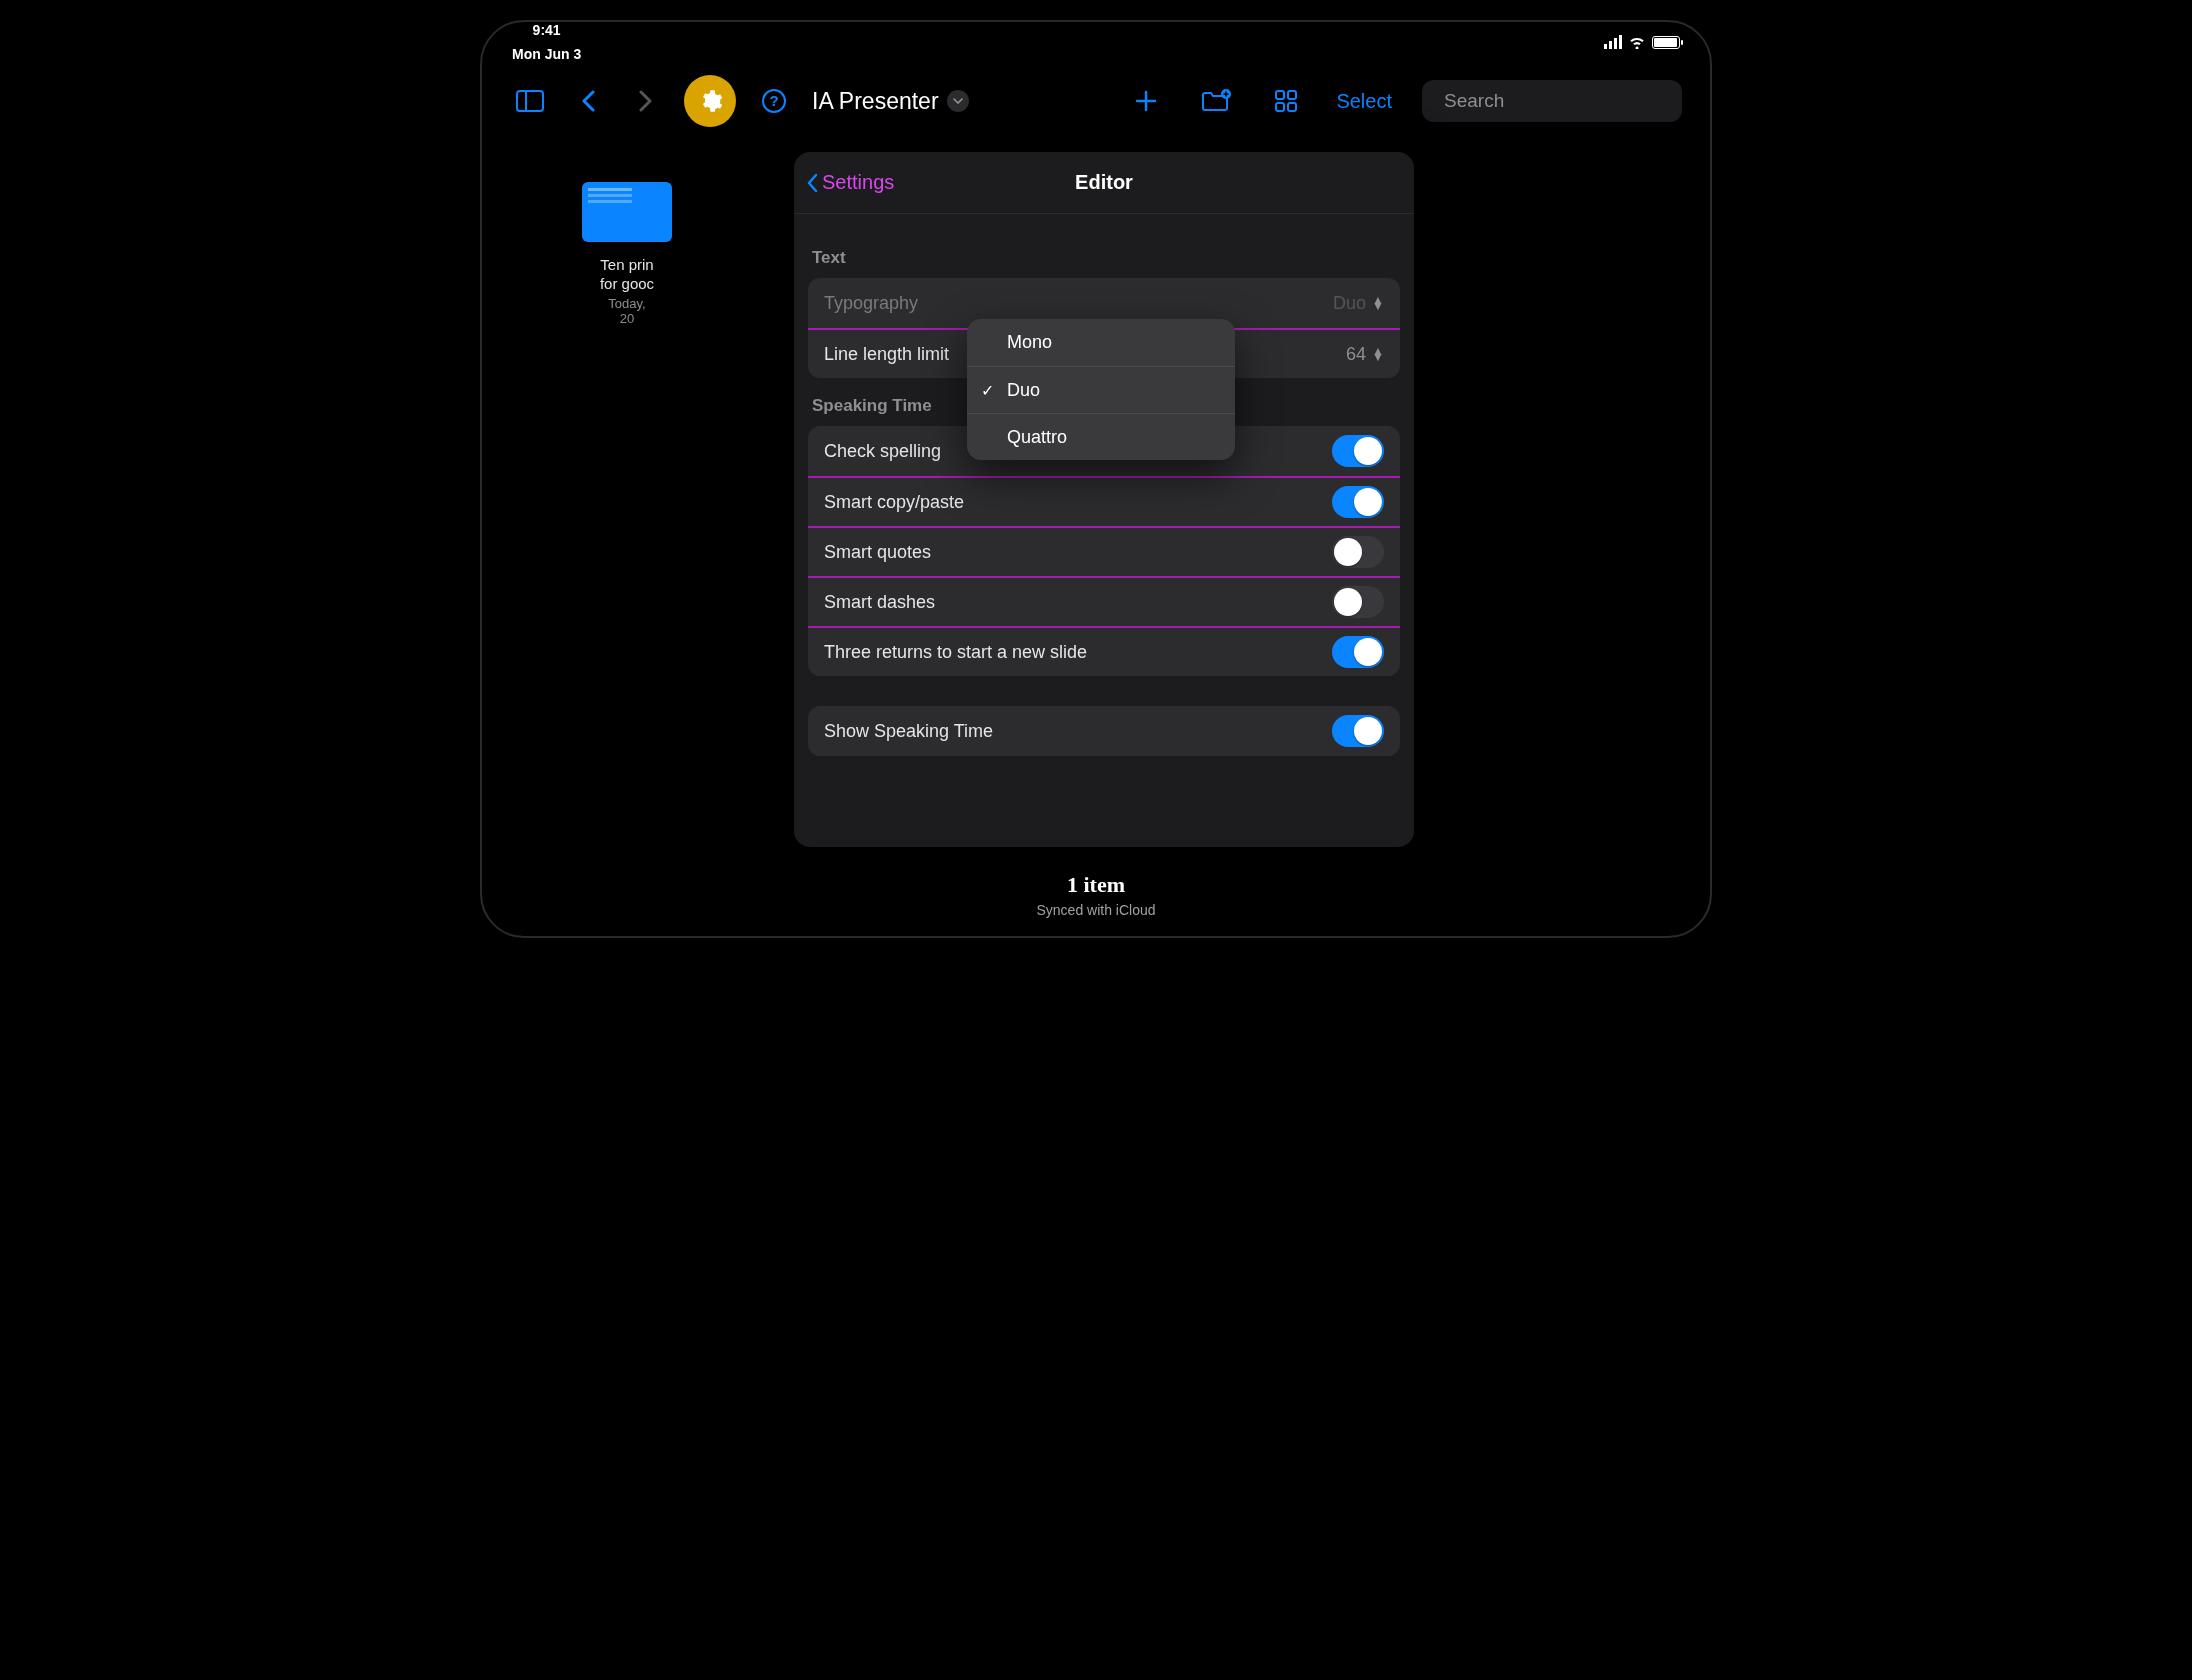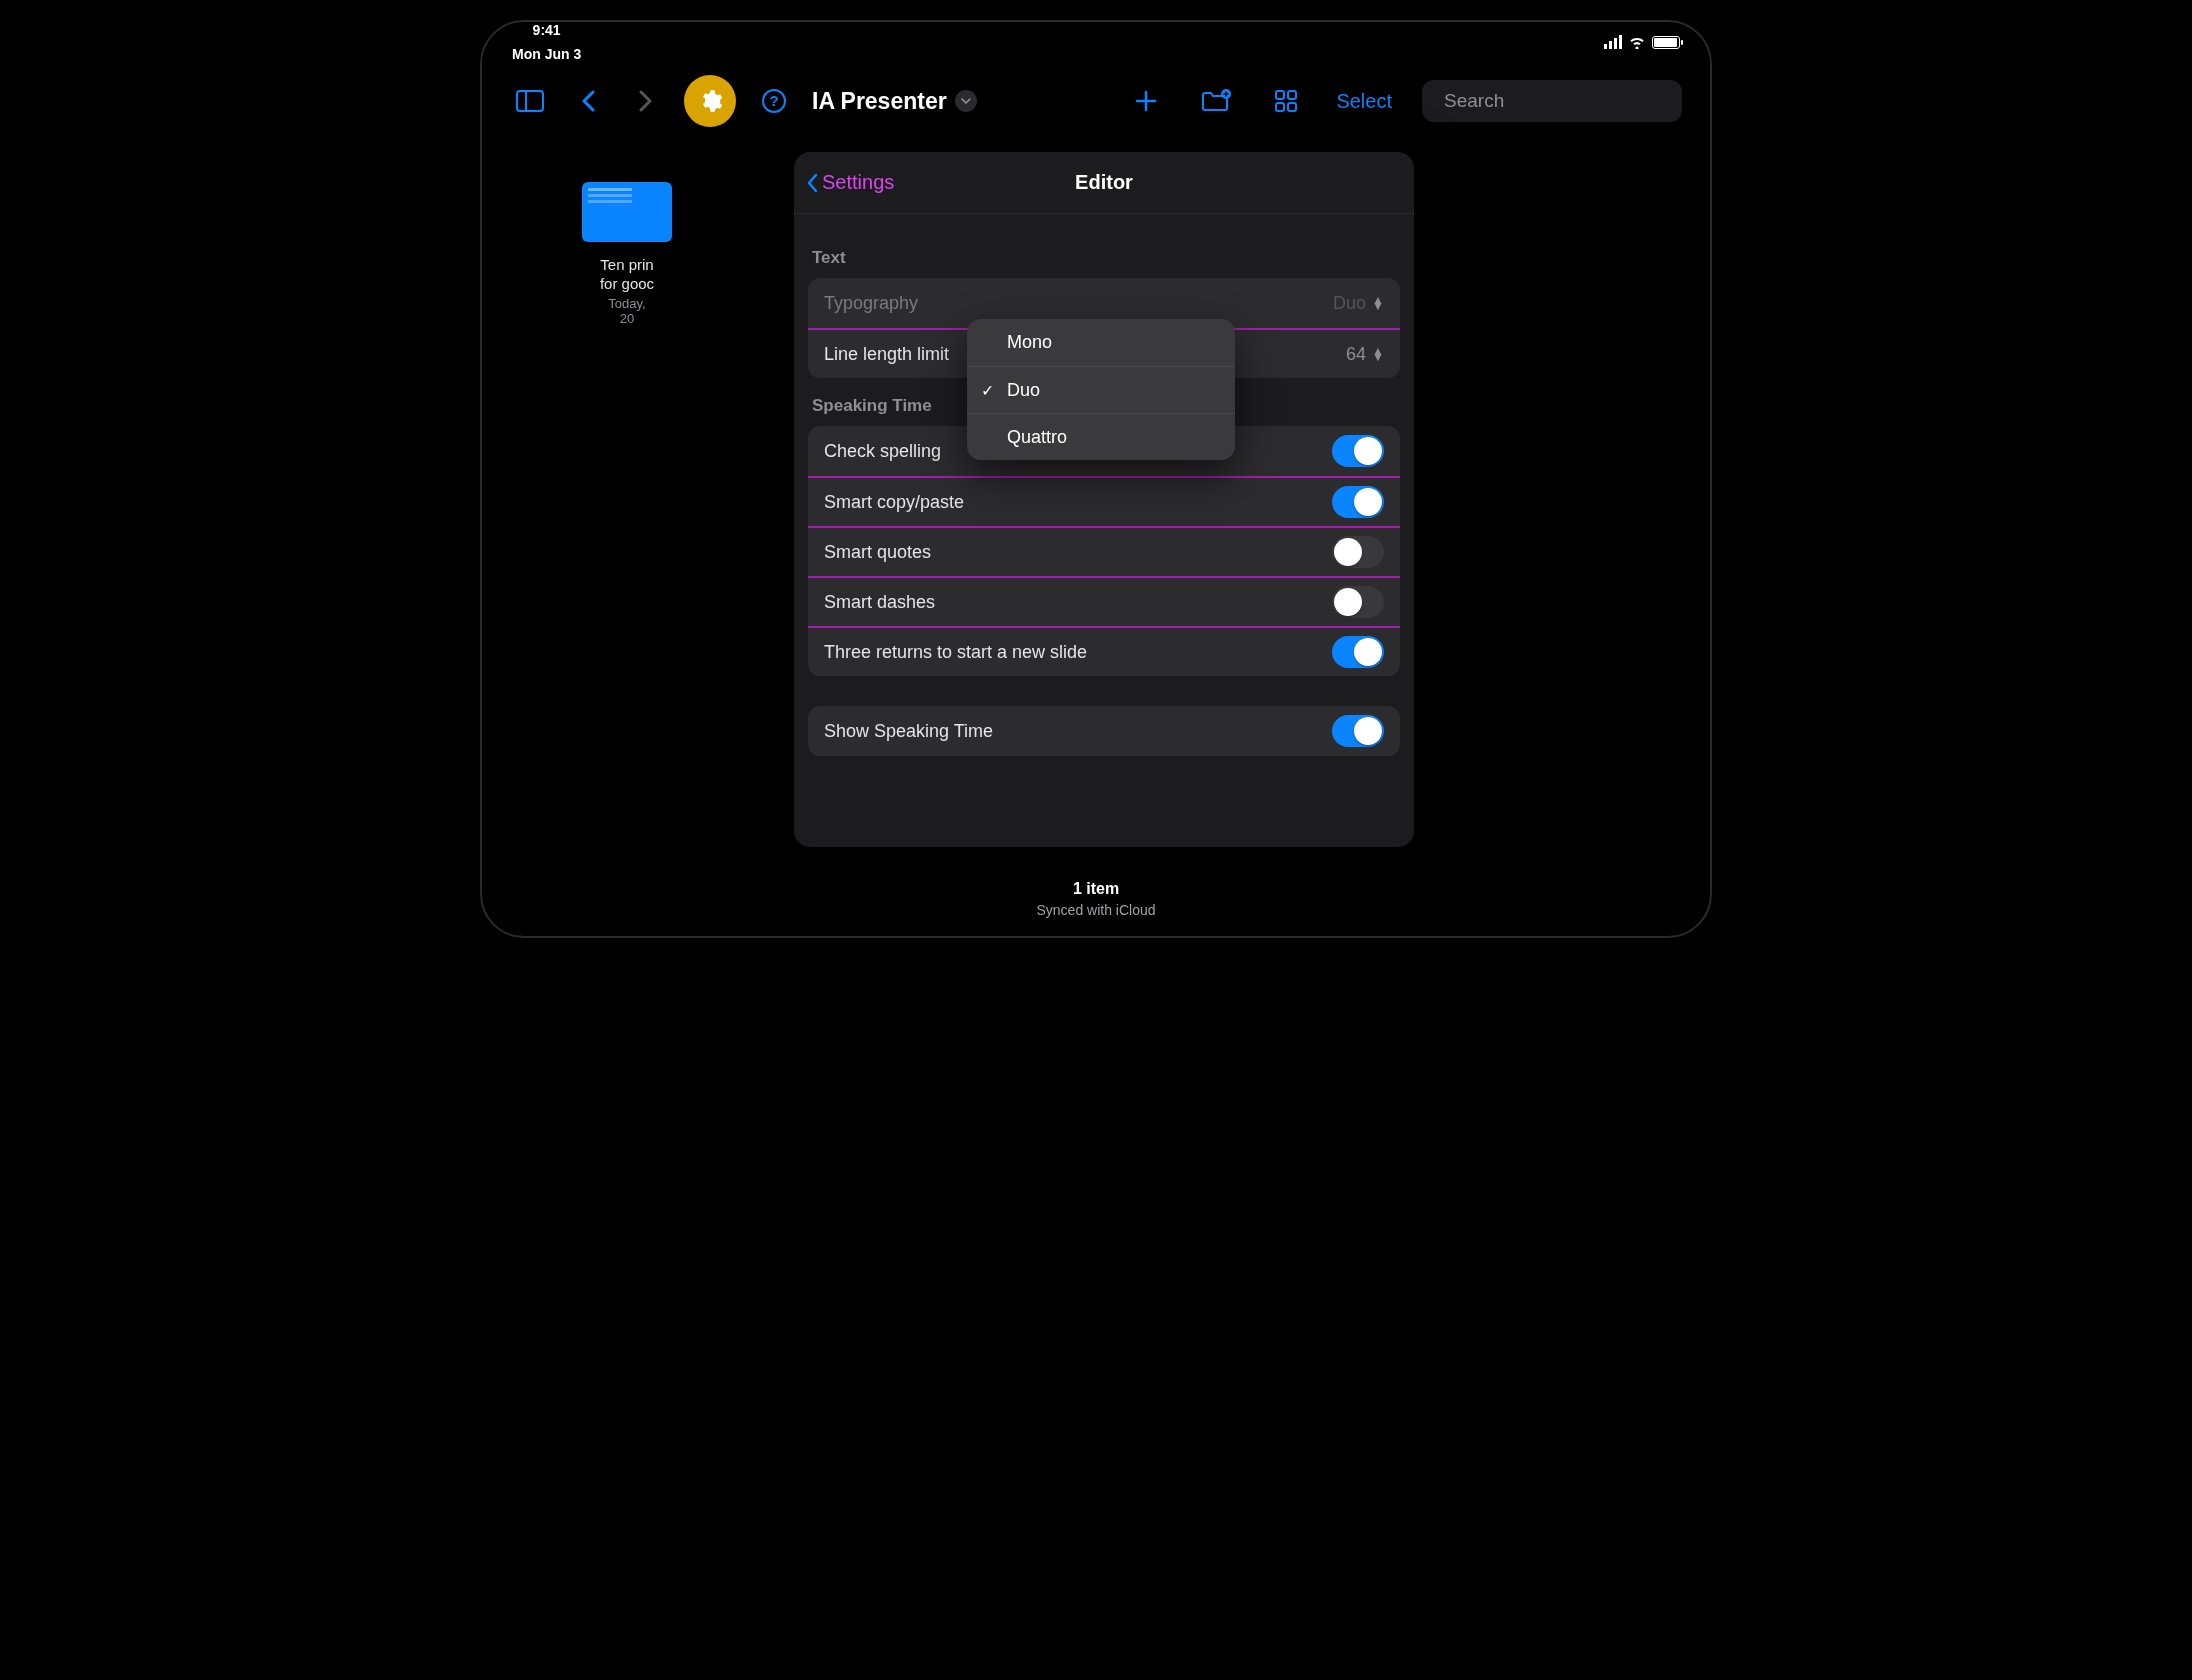--- a/index.html
+++ b/index.html
@@ -20,21 +20,21 @@
   .wifi { width:18px; height:14px; }
   .battery { width:28px; height:13px; border:1.5px solid #fff; border-radius:3px; position:relative; }
   .battery:after{content:""; position:absolute; right:-4px; top:3px; width:2px; height:5px; background:#fff; border-radius:1px;}
   .battery i { position:absolute; left:1px; top:1px; bottom:1px; right:2px; background:#fff; border-radius:1px;}
 
   
   .toolbar { position:absolute; top:44px; left:0; right:0; height:70px; display:flex; align-items:center; padding:0 28px; gap:18px; }
   .tbtn { width:40px; height:40px; display:flex; align-items:center; justify-content:center; color:#0a84ff; }
   .tbtn.disabled { color:#555; }
   .gear-badge { width:52px; height:52px; border-radius:50%; background:#d9a400; display:flex; align-items:center; justify-content:center; color:#fff; }
-  .toolbar .title { font-size:23px; font-weight:700; display:flex; align-items:center; gap:8px; }
+  .toolbar .title { font-size:23px; font-weight:400; display:flex; align-items:center; gap:8px; }
   .chev-circle { width:22px; height:22px; border-radius:50%; background:#2c2c2e; display:flex; align-items:center; justify-content:center; }
   .toolbar-spacer { flex:1; }
   .toolbar-right { display:flex; align-items:center; gap:30px; }
   .select-label { color:#0a84ff; font-size:20px; }
   .searchbox { display:flex; align-items:center; background:#1c1c1e; border-radius:12px; height:42px; width:260px; padding:0 12px; gap:10px; color:#8e8e93; font-size:19px; }
   .searchbox input { flex:1; background:transparent; border:none; outline:none; color:#fff; font-size:19px; }
   .searchbox input::placeholder{ color:#8e8e93; }
 
   
   .content { position:absolute; top:120px; left:0; right:0; bottom:60px; }
@@ -68,21 +68,21 @@
   .toggle.on .knob { left:22px; }
 
   
   .dropdown { position:absolute; top:297px; left:485px; width:268px; background:#3a3a3c; border-radius:14px; overflow:hidden; box-shadow:0 16px 40px rgba(0,0,0,.6); z-index:5; }
   .dropdown .opt { height:47px; display:flex; align-items:center; padding:0 18px 0 40px; font-size:18px; border-top:1px solid #4a4a4c; position:relative; }
   .dropdown .opt:first-child { border-top:none; }
   .dropdown .opt.selected:before { content:"✓"; position:absolute; left:14px; font-size:16px; }
 
   
   .bottom { position:absolute; bottom:18px; left:0; right:0; text-align:center; }
-  .bottom .b1 { font-size:16px; font-weight:600; }
+  .bottom .b1 { font-size:22px; font-weight:600;font-family:Liberation Serif, serif; }
   .bottom .b2 { font-size:14px; color:#a0a0a5; margin-top:4px; }
 
   svg { display:block; }
 </style>
 </head>
 <body>
 
 <div class="device">
 
   <div class="statusbar">

